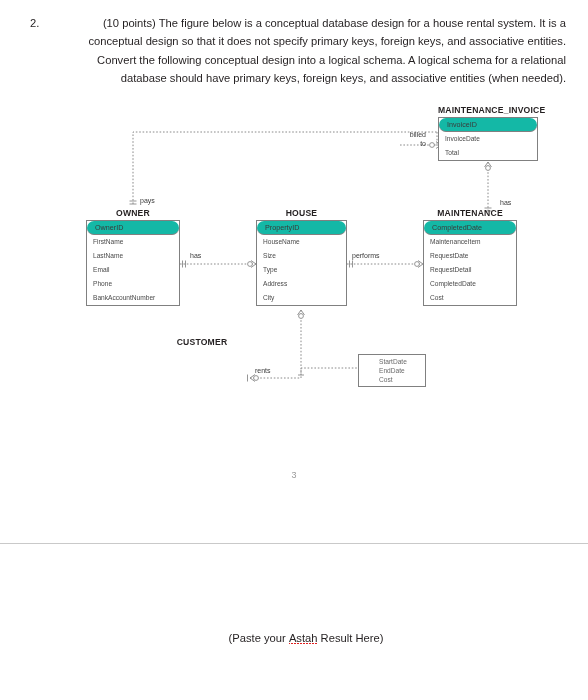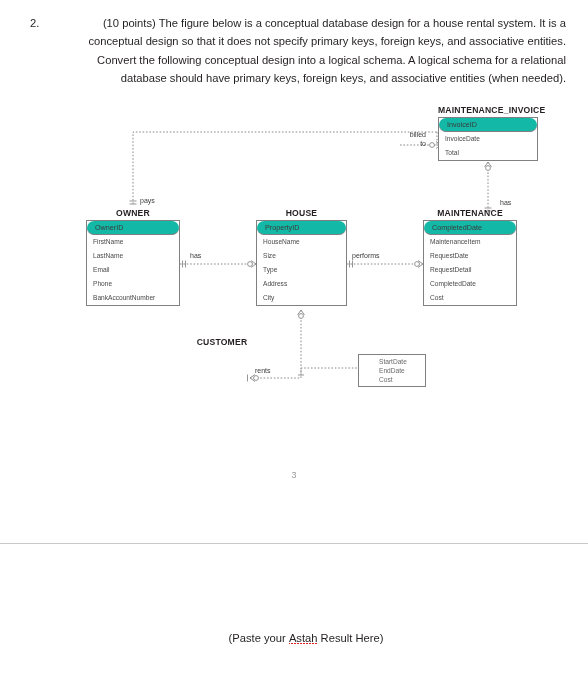--- a/index.html
+++ b/index.html
@@ -269,21 +269,21 @@
     <div class="entity-box">
       <div class="entity-pk">CompletedDate</div>
       <div class="entity-attr">MaintenanceItem</div>
       <div class="entity-attr">RequestDate</div>
       <div class="entity-attr">RequestDetail</div>
       <div class="entity-attr">CompletedDate</div>
       <div class="entity-attr">Cost</div>
     </div>
   </div>
 
-  <div class="entity" style="left:155px; top:237px; width:94px;margin-left:20px;">
+  <div class="entity" style="left:155px; top:237px; width:94px;">
     <div class="entity-title">CUSTOMER</div>
   </div>
 
   <div class="assoc-box" style="left:358px; top:254px; width:68px; height:33px;">
     <div class="assoc-attr">StartDate</div>
     <div class="assoc-attr">EndDate</div>
     <div class="assoc-attr">Cost</div>
   </div>
 
   <div class="rel-label" style="left:140px; top:97px;">pays</div>

